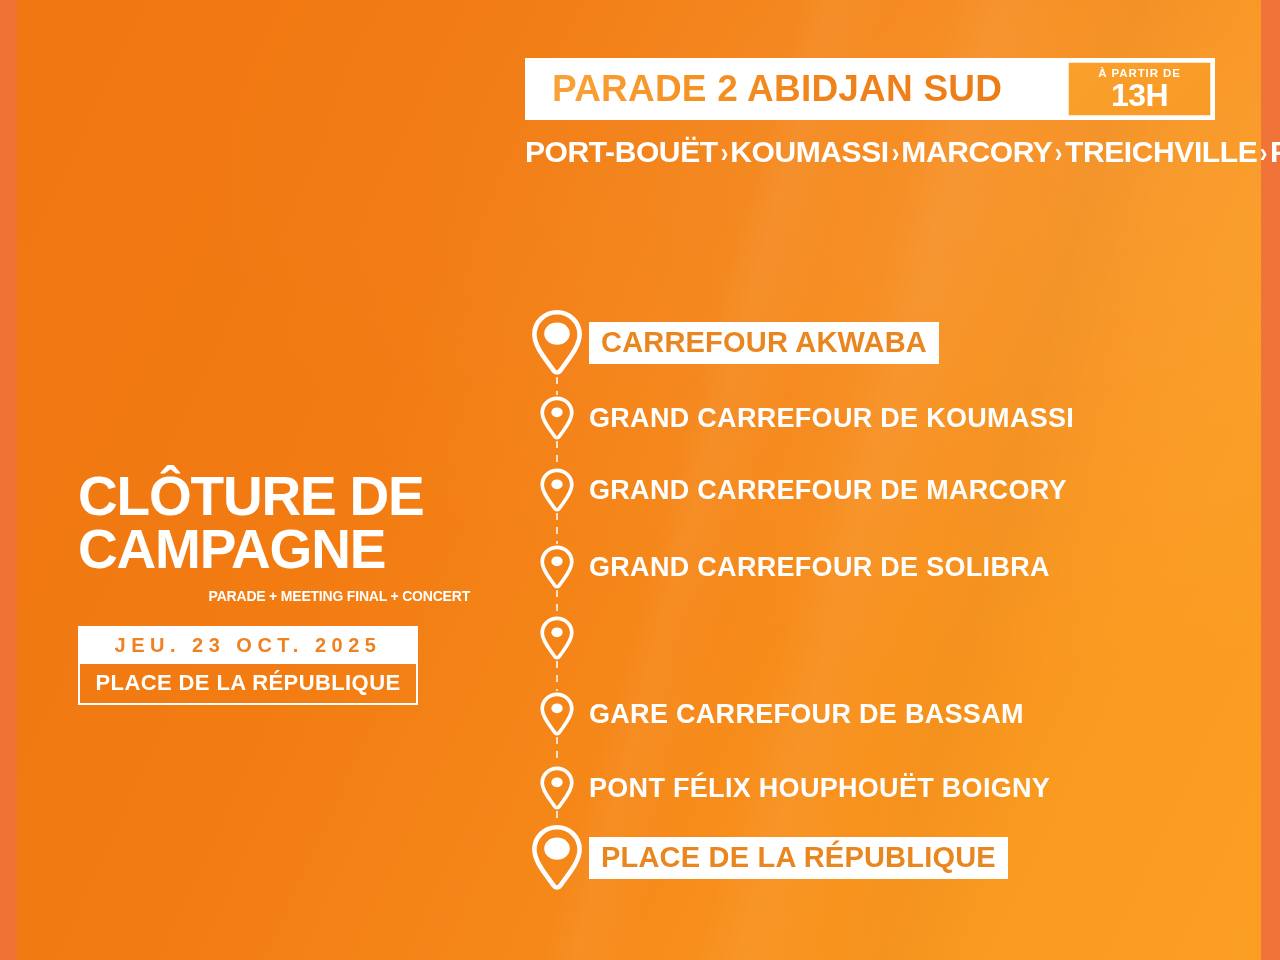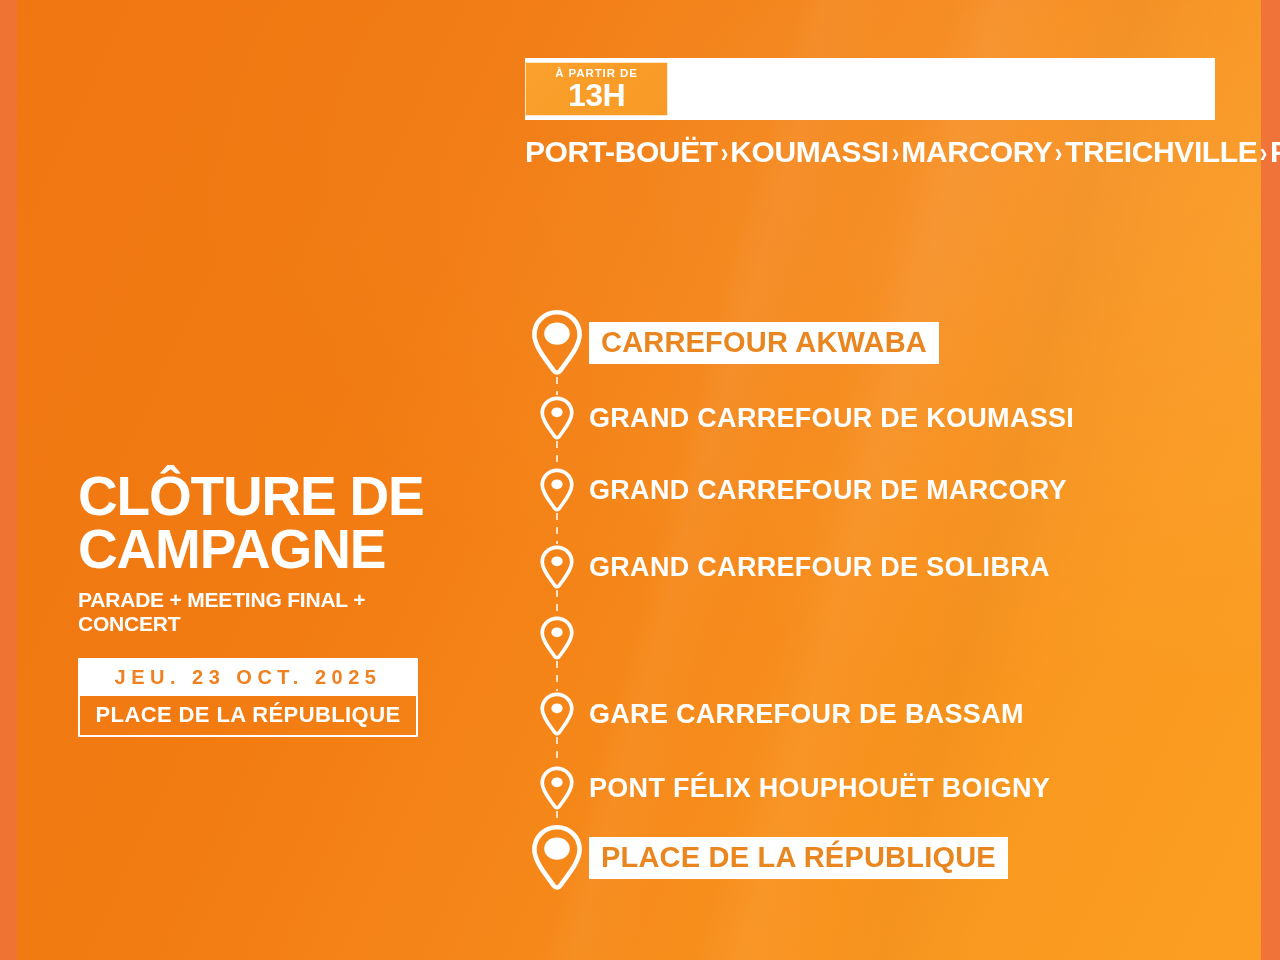--- a/index.html
+++ b/index.html
@@ -47,24 +47,25 @@
     font-weight:bold;
     letter-spacing:-1.2px;
     font-stretch:condensed;
     text-transform:uppercase;
     transform: scaleX(1.0);
   }
   .headline .l2{ display:block; }
   .subline{
     margin-top:12px;
     color:#FFFFFF;
-    font-size:21px;
+    font-size:14px;
     font-weight:bold;
     letter-spacing:-0.2px;
     text-transform:uppercase;
+    text-align:right;
   }
   .datebox{
     margin-top:22px;
     width:340px;
   }
   .datebox .date{
     background:#FFFFFF;
     color:#EE8121;
     font-size:20px;
     font-weight:bold;
@@ -204,20 +205,23 @@
 </style>
 </head>
 <body>
 
 <div id="poster">
 
   <div class="edge-strip edge-left"></div>
   <div class="edge-strip edge-right"></div>
 
   <div class="titlebar">
+    <div class="tb-main">
+      <span>PARADE 2 ABIDJAN SUD</span>
+    </div>
     <div class="tb-time">
       <div class="small">À PARTIR DE</div>
       <div class="big">13H</div>
     </div>
   </div>
 
   <div class="routeline">
     <div class="rl" id="route-line"><span>PORT-BOUËT</span><span class="chev"> › </span><span>KOUMASSI</span><span class="chev"> › </span><span>MARCORY</span><span class="chev"> › </span><span>TREICHVILLE</span><span class="chev"> › </span><span>PLATEAU</span></div>
   </div>
 

